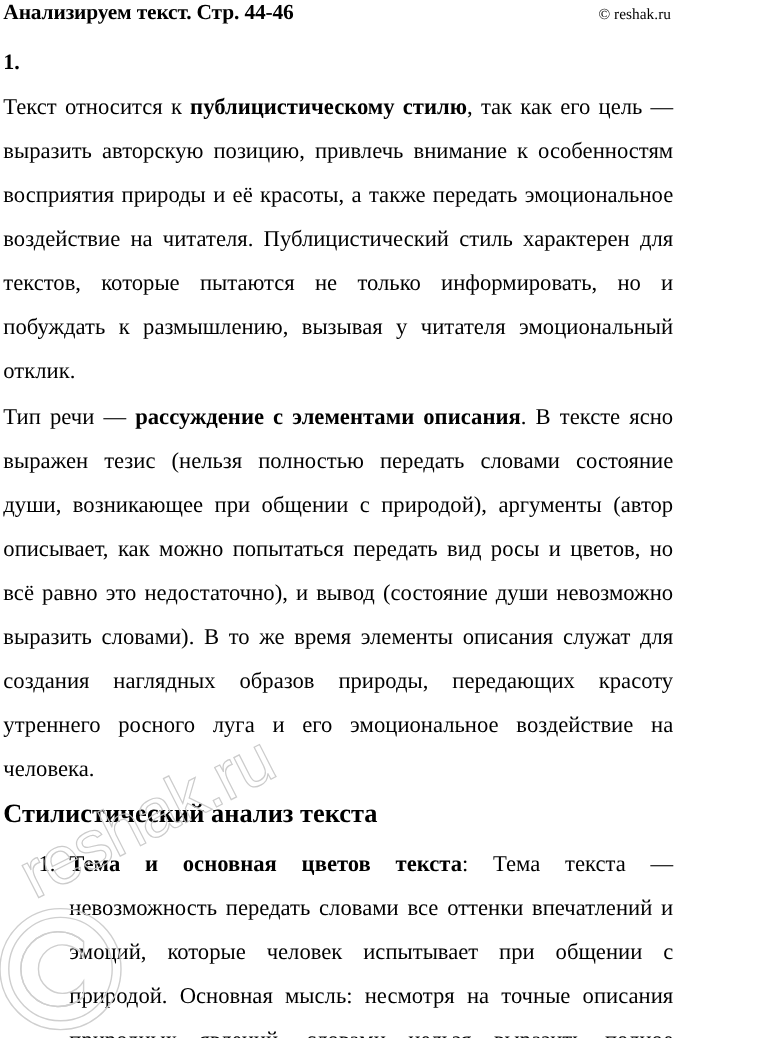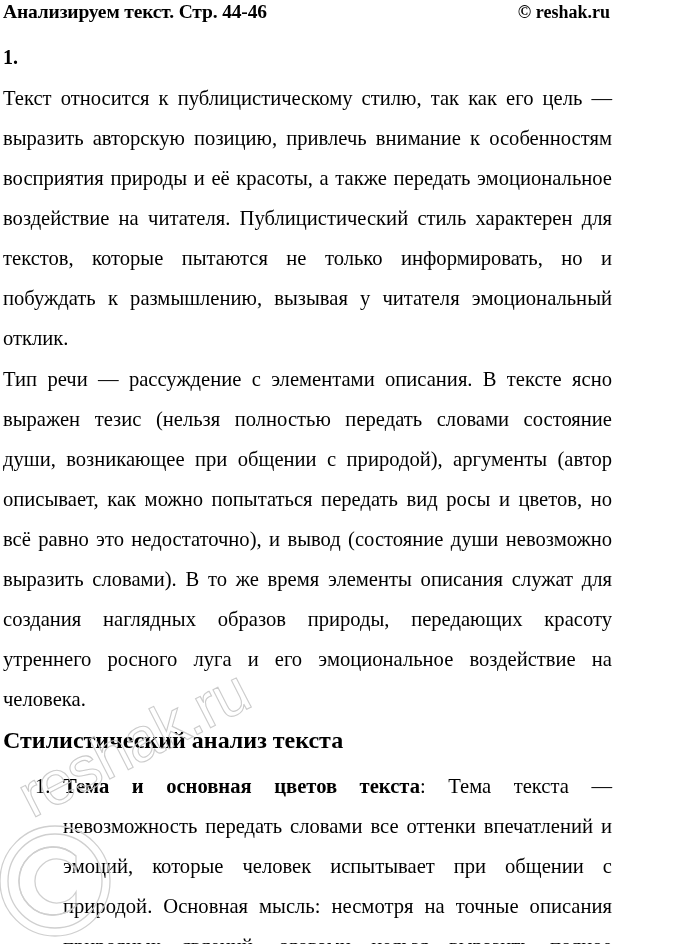--- a/index.html
+++ b/index.html
@@ -36,22 +36,22 @@
     padding-top: 1px;
   }
   .doc-title {
     font-size: 19.5px;
     font-weight: bold;
     letter-spacing: -0.15px;
     white-space: nowrap;
     line-height: 22px;
   }
   .site-credit {
-    font-size: 18px;
-    font-weight: bold;
+    font-size: 14px;
+    font-weight: normal;
     white-space: nowrap;
     line-height: 22px;
     padding-right: 2px;
   }
 
   
   .task-number {
     font-size: 20px;
     font-weight: bold;
     line-height: 26px;
@@ -64,21 +64,21 @@
     font-size: 20.6px;
     line-height: 40px;
     text-align: justify;
     text-justify: inter-word;
     margin: 0 0 1px 0;
     hyphens: none;
   }
 
   
   .para b, .para strong {
-    font-weight: normal;
+    font-weight: bold;
   }
 
   
   .section-heading {
     font-size: 24px;
     font-weight: bold;
     line-height: 40px;
     margin: 0;
   }
 

